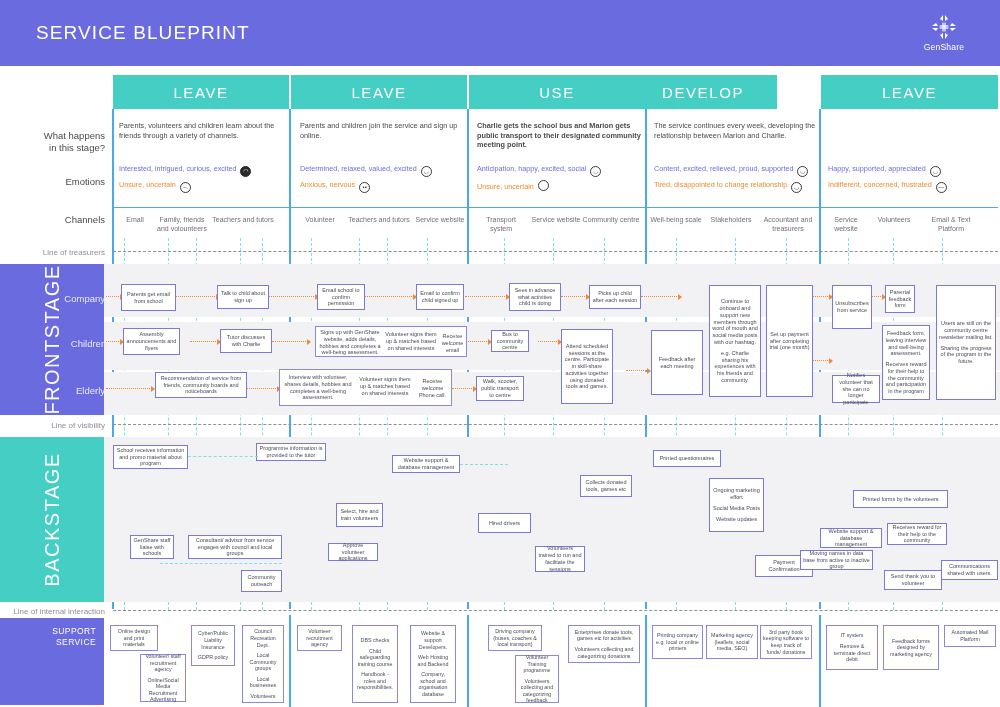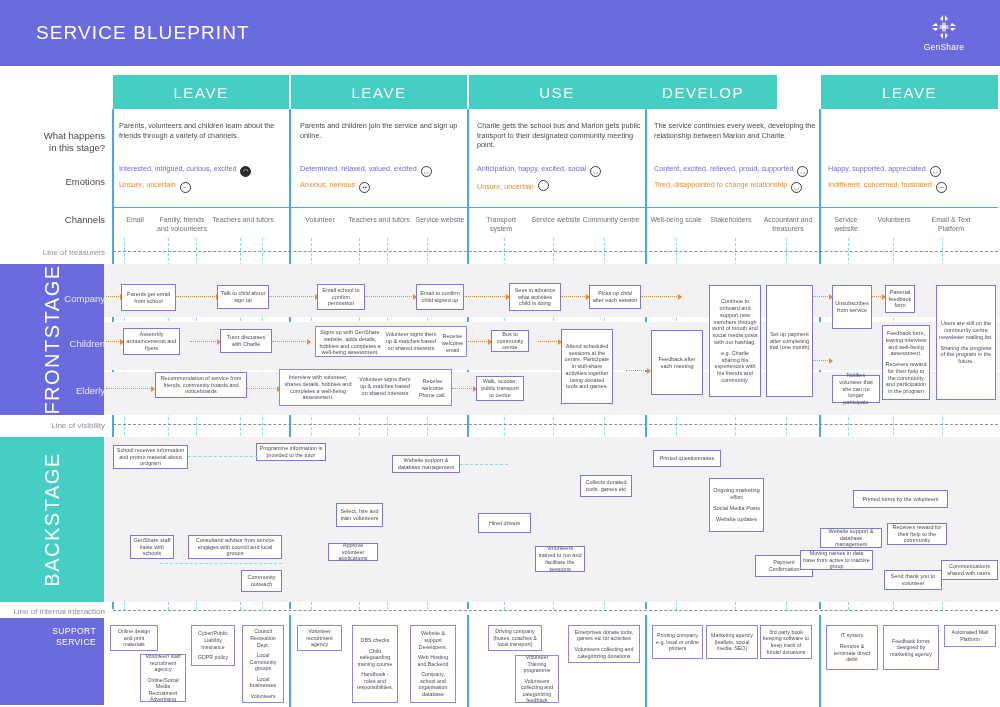--- a/index.html
+++ b/index.html
@@ -164,21 +164,21 @@
 <div class="vsep" style="left:467px; top:109px; height:500px;"></div>
 <div class="vsep" style="left:645px; top:109px; height:500px;"></div>
 <div class="vsep" style="left:819px; top:109px; height:500px;"></div>
 <div class="vsep" style="left:289px; top:615px; height:92px;"></div>
 <div class="vsep" style="left:467px; top:615px; height:92px;"></div>
 <div class="vsep" style="left:645px; top:615px; height:92px;"></div>
 <div class="vsep" style="left:819px; top:615px; height:92px;"></div>
 
 <div class="desc" style="left:119px;top:121px;width:165px;">Parents, volunteers and children learn about the friends through a variety of channels.</div>
 <div class="desc" style="left:300px;top:121px;width:165px;">Parents and children join the service and sign up online.</div>
-<div class="desc" style="left:477px;top:121px;width:165px;">Charlie gets the school bus and Marion gets public transport to their designated community meeting point.</div>
+<div class="desc" style="left:477px;top:121px;width:165px;font-weight:bold;">Charlie gets the school bus and Marion gets public transport to their designated community meeting point.</div>
 <div class="desc" style="left:654px;top:121px;width:162px;">The service continues every week, developing the relationship between Marion and Charlie.</div>
 
 <div class="emo pos" style="left:119px;top:164px;"><span>Interested, intrigued, curious, excited</span><span class="face filled">◠</span></div>
 <div class="emo neg" style="left:119px;top:180px;"><span>Unsure, uncertain</span><span class="face">︵</span></div>
 
 <div class="emo pos" style="left:300px;top:164px;"><span>Determined, relaxed, valued, excited</span><span class="face">◡</span></div>
 <div class="emo neg" style="left:300px;top:180px;"><span>Anxious, nervous</span><span class="face">••</span></div>
 
 <div class="emo pos" style="left:477px;top:164px;"><span>Anticipation, happy, excited, social</span><span class="face">◡</span></div>
 <div class="emo neg" style="left:477px;top:180px;"><span>Unsure, uncertain</span><span class="face"></span></div>
@@ -243,21 +243,21 @@
 <div class="hline" style="top:251px;"></div>
 
 <div class="stripe" style="top:264px;height:53px;"></div>
 <div class="stripe" style="top:322px;height:48px;"></div>
 <div class="stripe" style="top:372px;height:43px;"></div>
 
 <div class="band band-front" style="top:264px;height:151px;">
   <span class="band-txt">FRONTSTAGE</span>
 </div>
 <div class="row-label" style="left:40px;top:293px;width:65px;color:#e8e8fb;">Company</div>
-<div class="row-label" style="left:40px;top:338px;width:65px;color:#e8e8fb;">Children</div>
+<div class="row-label" style="left:56px;top:338px;width:65px;color:#e8e8fb;text-align:center;">Children</div>
 <div class="row-label" style="left:40px;top:385px;width:65px;color:#e8e8fb;">Elderly</div>
 
 <div class="arrow-h" style="left:106px;top:296px;width:17px;"></div>
 <div class="arrow-h" style="left:175px;top:296px;width:44px;"></div>
 <div class="arrow-h" style="left:262px;top:296px;width:56px;"></div>
 <div class="arrow-h" style="left:363px;top:296px;width:53px;"></div>
 <div class="arrow-h" style="left:465px;top:296px;width:44px;"></div>
 <div class="arrow-h" style="left:561px;top:296px;width:28px;"></div>
 <div class="arrow-h" style="left:641px;top:296px;width:40px;"></div>
 <div class="arrow-h" style="left:810px;top:296px;width:22px;"></div>

